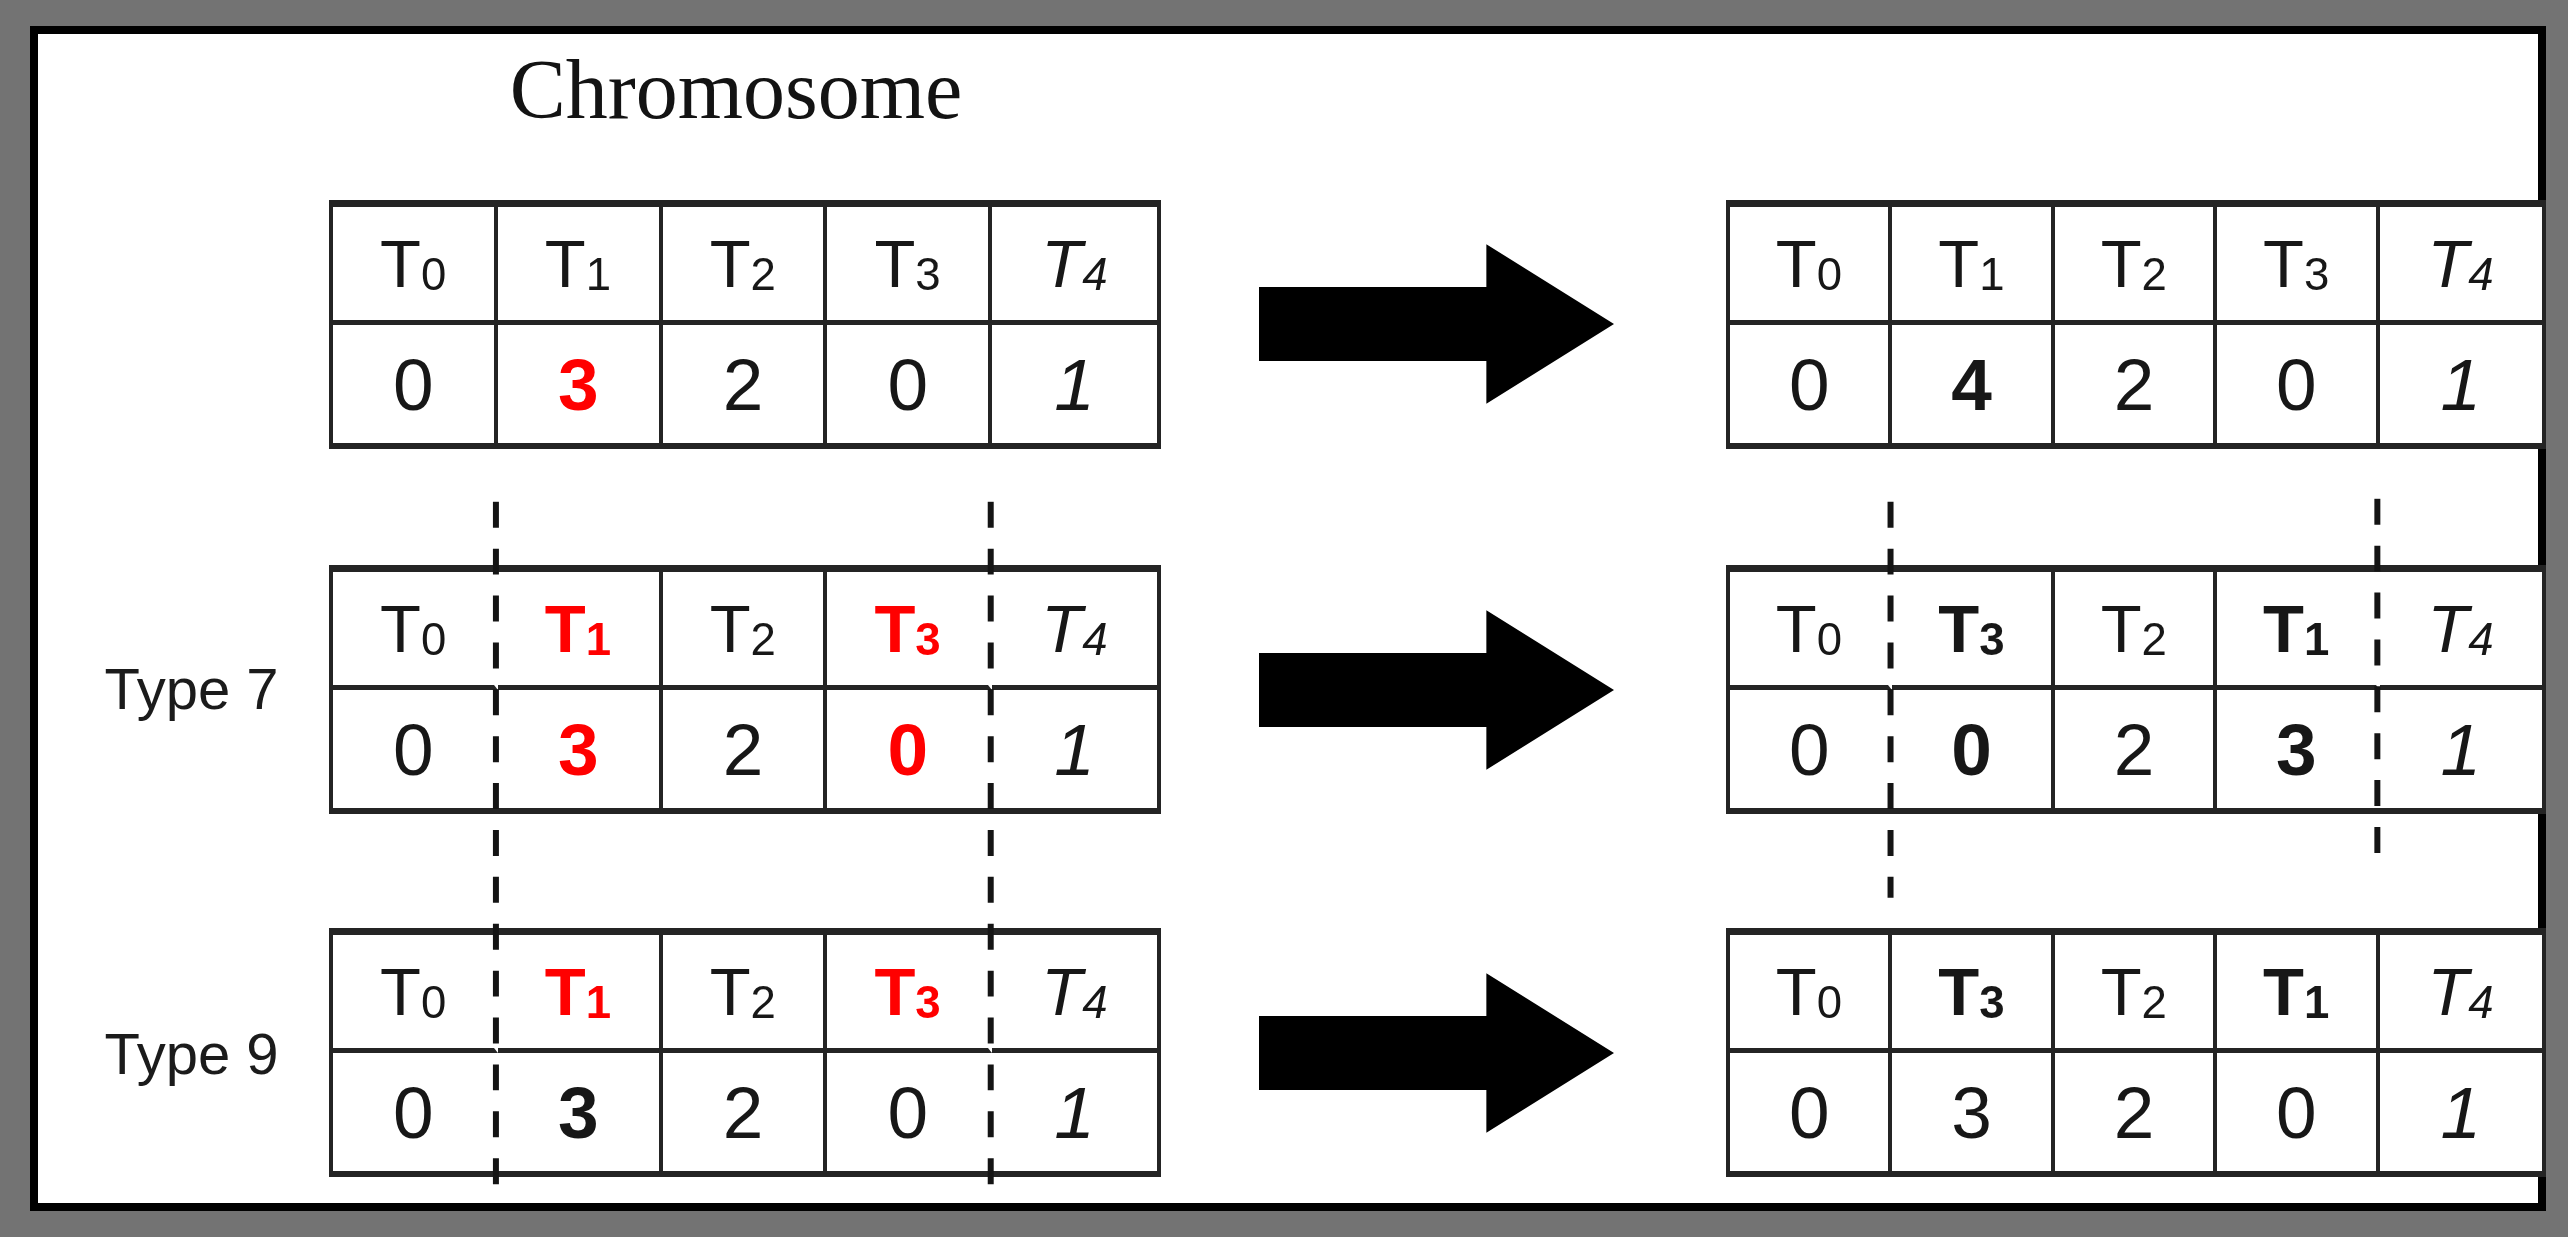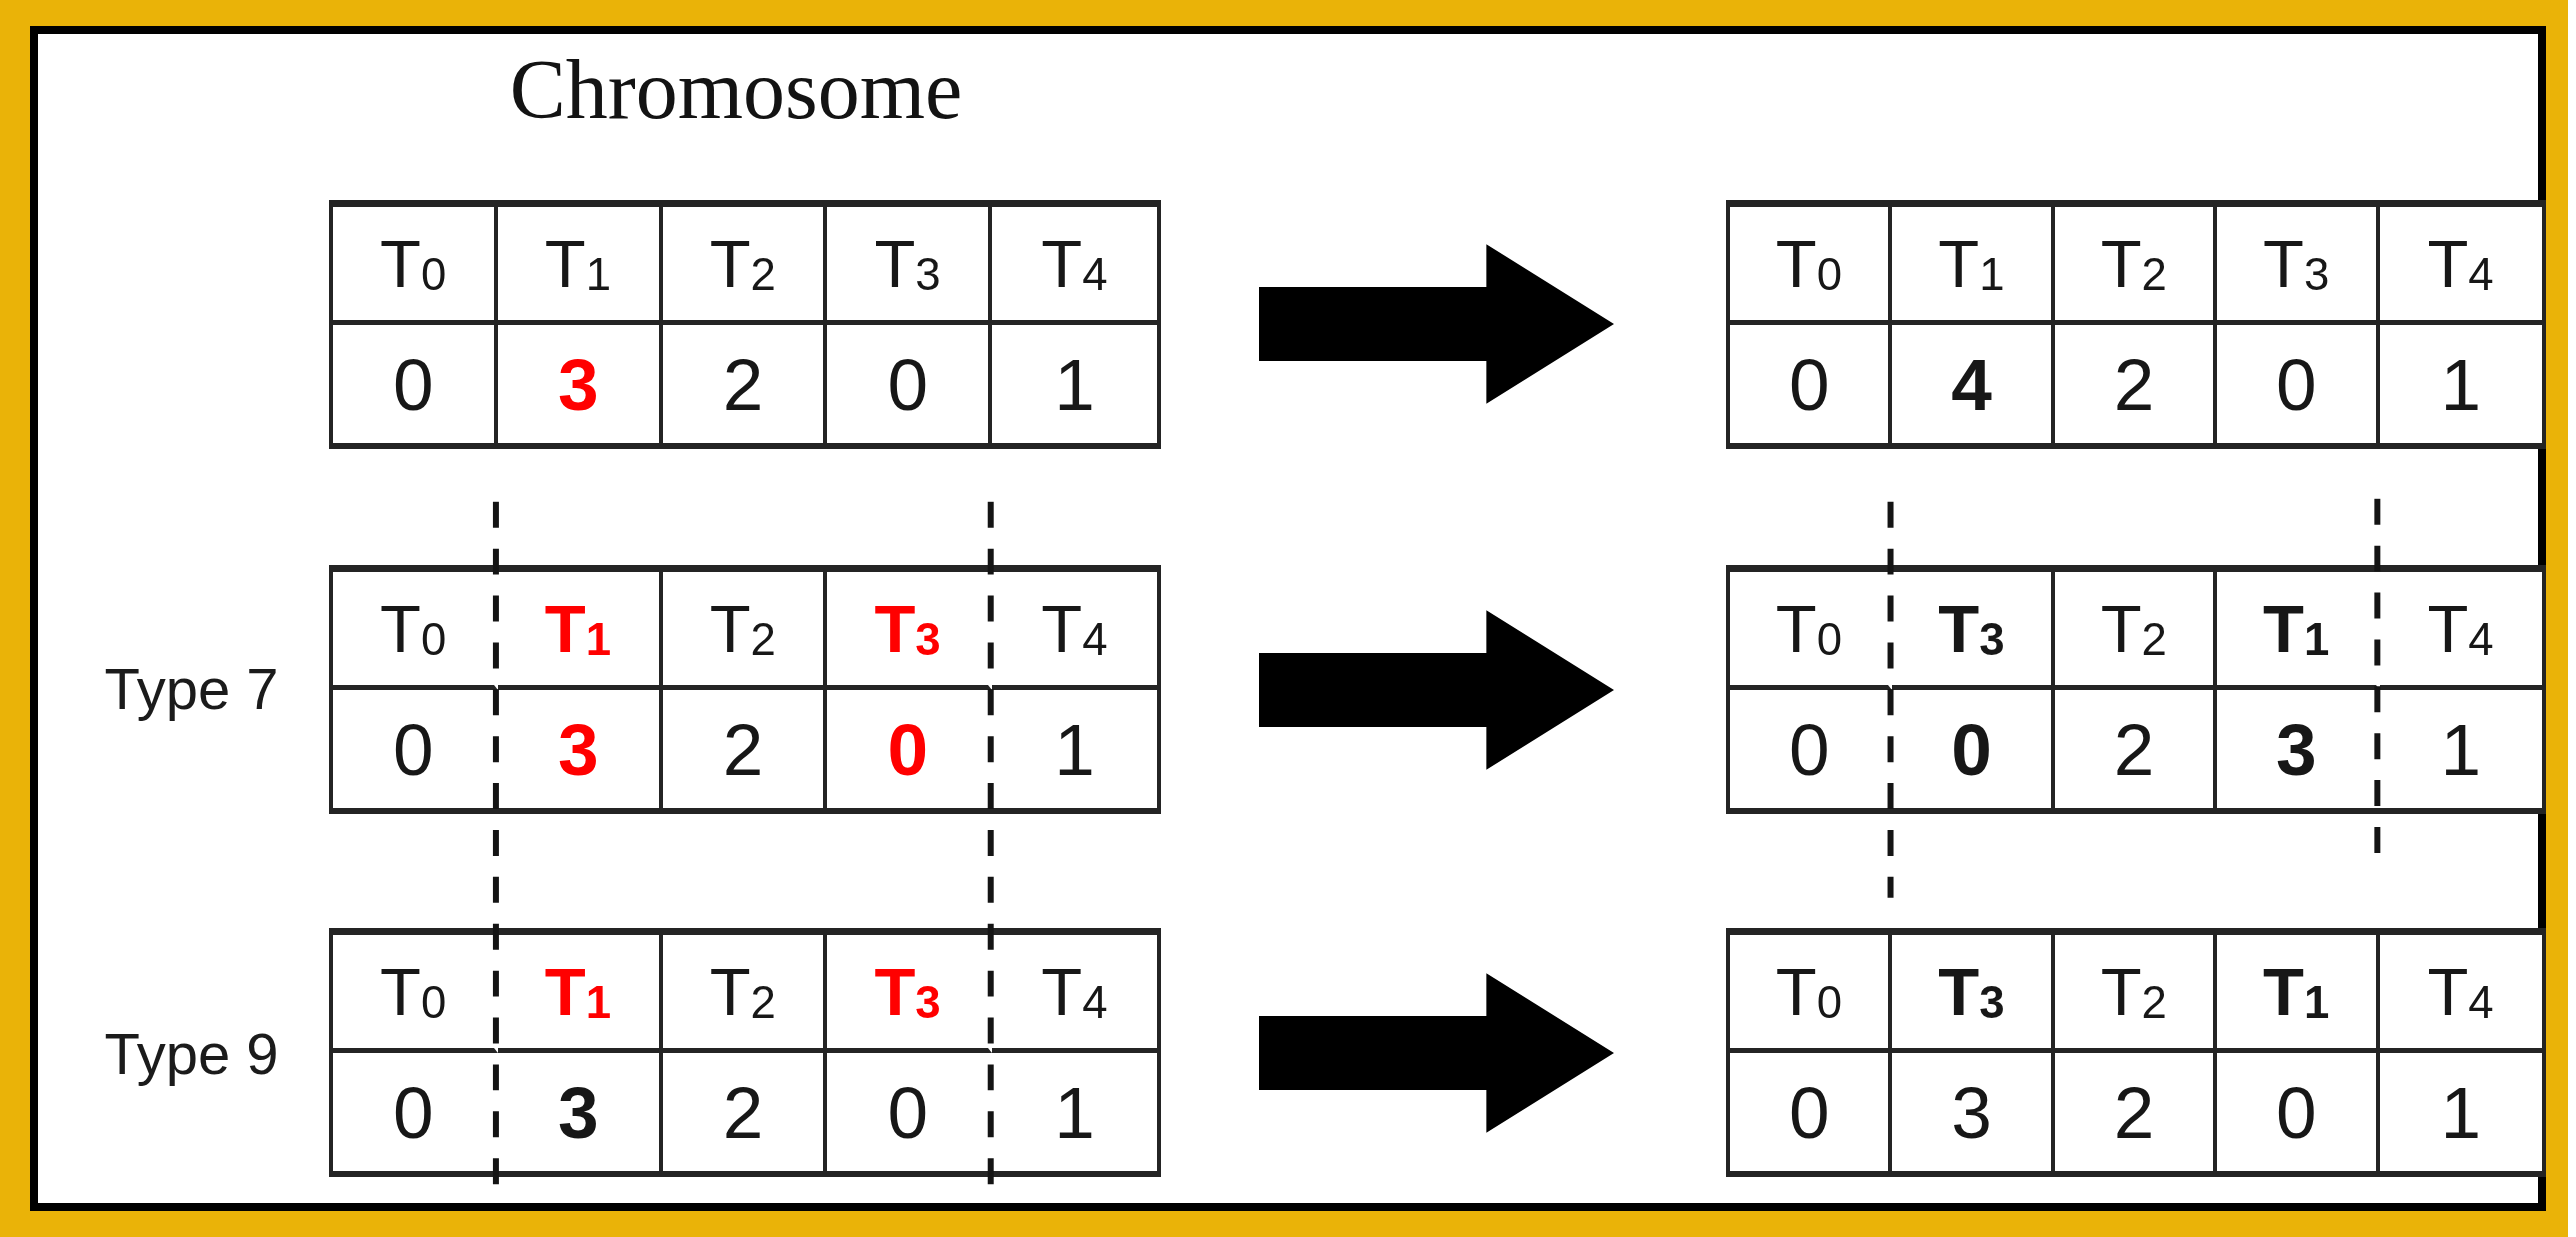--- a/index.html
+++ b/index.html
@@ -1,36 +1,36 @@
 <!DOCTYPE html>
 <html style="--red: #ff0000;"><head>
 <meta charset="utf-8">
 <title>Mutation Types Diagram</title>
 <style>
   html,body{margin:0;padding:0;background:#ffffff;}
-  #canvas{position:relative;width:2568px;height:1237px;background:#eab308;overflow:hidden;
+  #canvas{position:relative;width:2568px;height:1237px;background:#737373;overflow:hidden;
           font-family:"Liberation Sans","DejaVu Sans",sans-serif;color:#171717;}
   .frame{position:absolute;left:30px;top:26px;width:2516px;height:1185px;
          border:8px solid #000;box-sizing:border-box;background:#fff;}
   .title{position:absolute;top:40px;height:100px;line-height:100px;width:818px;
          text-align:center;font-family:"Liberation Serif","DejaVu Serif",serif;
          font-size:84px;color:#131313;white-space:nowrap;}
   .title-left{left:327px;}
   .title-right{left:1735px;}
   .row-label{position:absolute;left:72px;width:239px;height:90px;line-height:90px;
              text-align:center;font-size:58px;color:#1b1b1b;white-space:nowrap;}
   .chromo-table{position:absolute;box-sizing:border-box;background:#fff;
                 border:4px solid #242424;border-top-width:7px;border-bottom-width:7px;
                 display:grid;grid-template-columns:repeat(5,1fr);grid-template-rows:118px 118px;
                 height:249px;}
   .t-left{left:329px;width:832px;}
   .t-right{left:1726px;width:820px;}
   .cell{display:flex;align-items:center;justify-content:center;
         border-right:4px solid #242424;background:#fff;color:#171717;}
-  .cell.c4{border-right:none;}
+  .cell.c4{border-right:none;font-style:italic;}
   .cell.th{border-bottom:5px solid #242424;font-size:67px;}
   .cell.td{font-size:73px;}
   .tsub{font-size:0.68em;position:relative;top:0.07em;letter-spacing:0.01em;}
   .cell[data-style="red"]{color:var(--red,#ff0000);font-weight:bold;}
   .cell[data-style="bold"]{font-weight:bold;}
   
   .cut .c0,.cut .c3{border-right-color:transparent;}
   .arrow{position:absolute;left:1259px;width:355px;height:164px;}
   .overlay{position:absolute;left:0;top:0;width:2576px;height:1237px;pointer-events:none;}
 </style>

